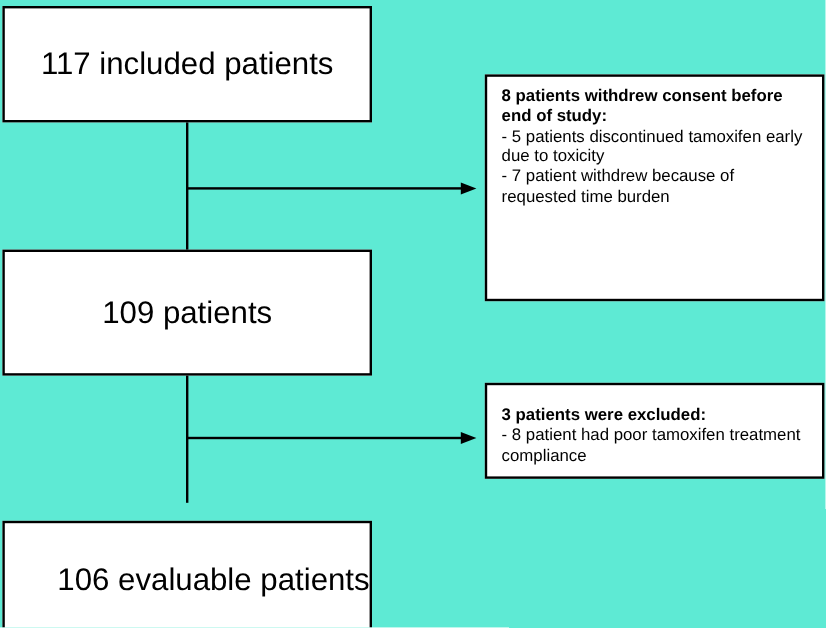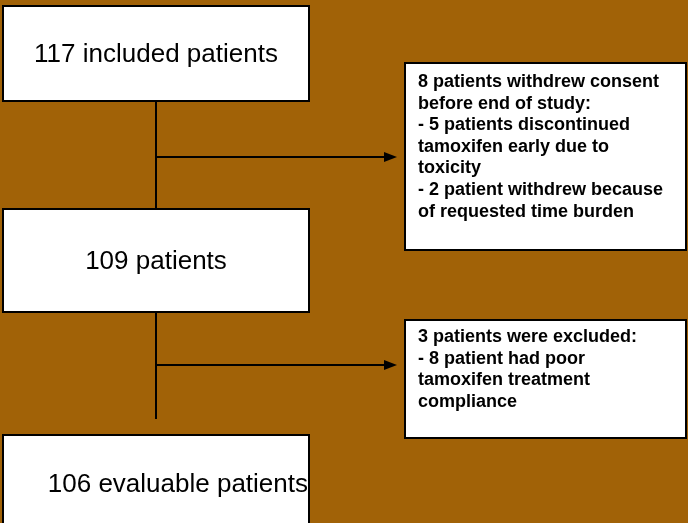--- a/index.html
+++ b/index.html
@@ -4,21 +4,21 @@
 <style>
   html, body {
     margin: 0;
     padding: 0;
     background: #ffffff;
   }
   .canvas {
     position: relative;
     width: 688px;
     height: 523px;
-    background: #a16207;
+    background: #5eead4;
     font-family: "Liberation Sans", sans-serif;
     color: #000000;
     overflow: hidden;
   }
   
   .mbox {
     position: absolute;
     box-sizing: border-box;
     left: 2px;
     width: 308px;
@@ -36,28 +36,28 @@
   .mbox-bottom { top: 434px; height: 99px; justify-content: flex-end;  }
 
   
   .sbox {
     position: absolute;
     box-sizing: border-box;
     left: 404px;
     width: 283px;
     border: 2px solid #000000;
     background: #ffffff;
-    font-size: 18px;
+    font-size: 14px;
     line-height: 1.2;
     text-align: left;
   }
   .sbox-1 { top: 62px;  height: 189px; padding: 7px 12px; }
-  .sbox-2 { top: 319px; height: 120px;  padding: 5px 12px; }
+  .sbox-2 { top: 319px; height: 80px;  padding: 16px 12px; }
   .sbox .heading { font-weight: bold; }
-  .sbox .item { font-weight: bold; }
+  .sbox .item { font-weight: normal; }
 
   
   .vline {
     position: absolute;
     left: 155px;
     width: 1.5px;
     background: #000000;
   }
   .vline-1 { top: 102px; height: 106px; }
   .vline-2 { top: 313px; height: 106px; }
@@ -105,21 +105,21 @@
 
   <div class="hline hline-1"></div>
   <div class="arrowhead arrowhead-1"></div>
 
   <div class="hline hline-2"></div>
   <div class="arrowhead arrowhead-2"></div>
 
   <div class="sbox sbox-1">
     <div class="heading">8 patients withdrew consent before end of study:</div>
     <div class="item">- 5 patients discontinued tamoxifen early due to toxicity</div>
-    <div class="item">- 2 patient withdrew because of requested time burden</div>
+    <div class="item">- 7 patient withdrew because of requested time burden</div>
   </div>
 
   <div class="sbox sbox-2">
     <div class="heading">3 patients were excluded:</div>
     <div class="item">- 8 patient had poor tamoxifen treatment compliance</div>
   </div>
 
 </div>
 
 </body></html>

